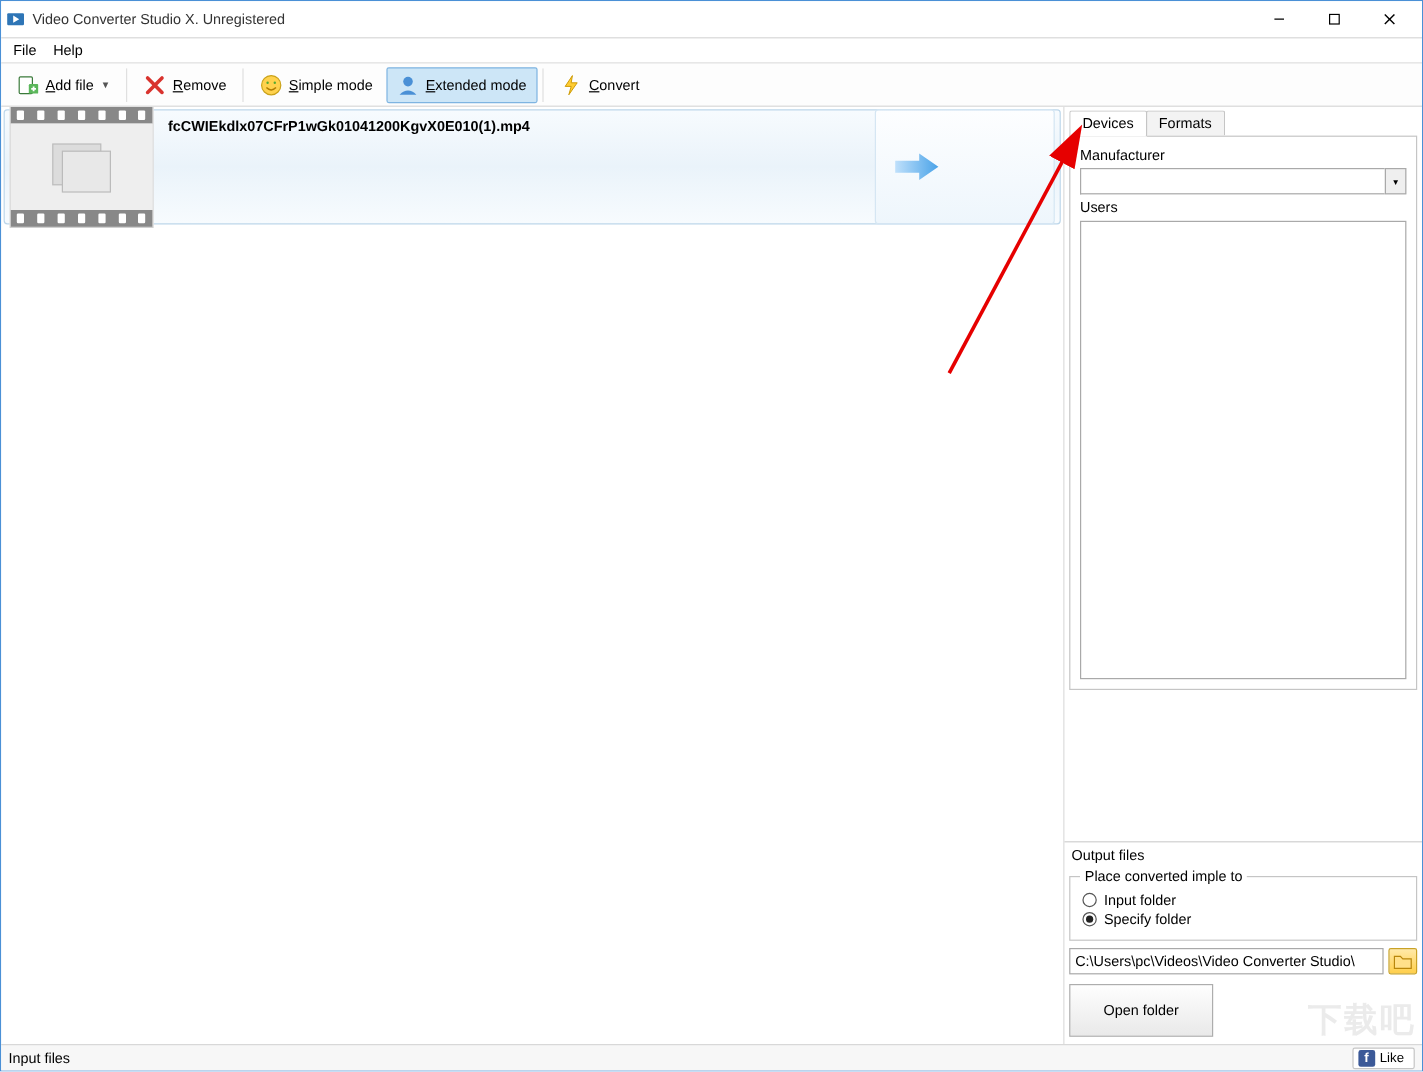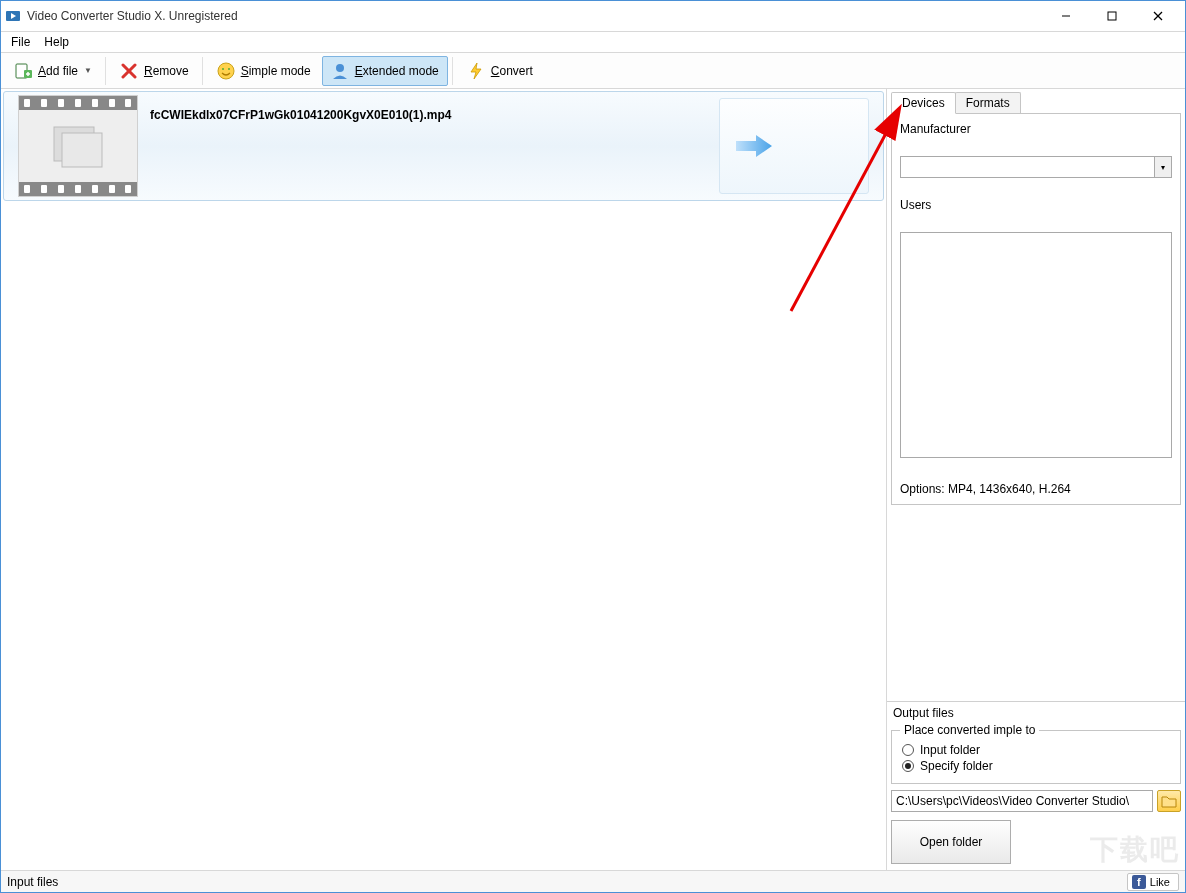--- a/index.html
+++ b/index.html
@@ -13,32 +13,32 @@
   .menubar .menu-item { padding: 2px 6px; cursor: default; }
   .toolbar { height: 36px; border-bottom: 1px solid #d8d8d8; display: flex; align-items: center; padding: 2px 4px; gap: 2px; background:#fdfdfd; }
   .tbtn { height: 30px; padding: 0 8px; border: 1px solid transparent; display: flex; align-items: center; gap: 6px; cursor: default; border-radius:2px;}
   .tbtn.selected { border-color: #7eb4e1; background: #cde6f7; }
   .tbtn .ticon { width: 18px; height: 18px; display:inline-flex; align-items:center; justify-content:center;}
   .tbtn .caret { font-size: 8px; color:#555; }
   .tsep { width: 2px; height: 28px; border-left: 1px solid #e0e0e0; margin: 0 2px; }
   .main { flex: 1; display: flex; overflow: hidden; }
   .left { flex: 1; display: flex; flex-direction: column; border-right: 1px solid #d8d8d8; position:relative;}
   .filelist { flex: 1; overflow: auto; background:#fff; }
-  .file-item { border: 1px solid #bcd6ea; background: linear-gradient(#f7fbfe,#eaf3fa,#f7fbfe); border-radius: 3px; margin: 2px; padding: 14px; display: flex; align-items: center; height: 110px; position:relative;}
+  .file-item { border: 1px solid #bcd6ea; background: linear-gradient(#f7fbfe,#eaf3fa,#f7fbfe); border-radius: 3px; margin: 2px; padding: 4px; display: flex; align-items: center; height: 96px; position:relative;}
   .thumb { width: 120px; height: 102px; background:#fff; border:1px solid #d0d0d0; display:flex; flex-direction:column;}
   .filmstrip { height: 14px; background:#888; display:flex; align-items:center; justify-content:space-around; }
   .filmstrip .hole { width:6px; height:8px; background:#fff; border-radius:1px; }
   .thumb-mid { flex:1; background:#eee; display:flex; align-items:center; justify-content:center; }
   .file-name { font-weight: bold; font-size: 12px; margin-left: 12px; align-self: flex-start; margin-top: 2px; flex:1; }
   .arrow-box { width: 150px; height: 96px; background: linear-gradient(#fdfeff,#eef6fc); border:1px solid #d5e6f3; border-radius:3px; display:flex; align-items:center; justify-content:flex-start; padding-left:14px;}
   .right { width: 298px; display: flex; flex-direction: column; }
   .tabs { height: 24px; display: flex; align-items: flex-end; padding-left: 4px; gap:0;}
   .tab { padding: 3px 10px 3px 10px; border: 1px solid #c5c5c5; border-bottom: none; background: #f3f3f3; cursor: default; border-top-left-radius:2px; border-top-right-radius:2px; margin-right:-1px;}
   .tab.active { background: #fff; position: relative; z-index: 2; border-bottom:1px solid #fff; margin-bottom:-1px;}
-  .tab-body { border: 1px solid #c5c5c5; padding: 8px; flex: 0 0 auto; height: 392px; display:flex; flex-direction:column; gap:20px; margin:0 4px 0 4px; background:#fff;}
+  .tab-body { border: 1px solid #c5c5c5; padding: 8px; flex: 0 0 auto; height: 462px; display:flex; flex-direction:column; gap:4px; margin:0 4px 0 4px; background:#fff;}
   .tab-body label { font-size: 12px; }
   .combo { display:flex; }
   .combo input { flex:1; height:22px; border:1px solid #a9a9a9; border-right:none; padding:0 4px; background:#fff;}
   .combo .drop { width:18px; height:22px; border:1px solid #a9a9a9; background:#efefef; display:flex; align-items:center; justify-content:center; font-size:8px;}
   .listbox { flex:1; border:1px solid #a9a9a9; background:#fff; }
   .options-line { font-size:12px; padding-top:4px;}
   .spacer { flex:1; }
   .out-panel { border-top:1px solid #d0d0d0; padding:0 4px 6px 4px; }
   .out-header { padding:4px 2px; font-size:12px; }
   .group { border:1px solid #c5c5c5; padding:10px 10px 8px 10px; position:relative; margin-top:6px;}
@@ -210,21 +210,20 @@
         <div class="tab">Formats</div>
       </div>
       <div class="tab-body">
         <label>Manufacturer</label>
         <div class="combo">
           <input type="text" readonly="" value="" style="">
           <div class="drop">▾</div>
         </div>
         <label>Users</label>
         <div class="listbox"></div>
-        <div class="options-line">Options: MP4, 1436x640, H.264</div>
       </div>
       <div class="spacer"></div>
       <div class="out-panel">
         <div class="out-header">Output files</div>
         <div class="group">
           <span class="legend">Place converted imple to</span>
           <div class="radio-row">
             <span class="radio-dot"></span>
             <span>Input folder</span>
           </div>

